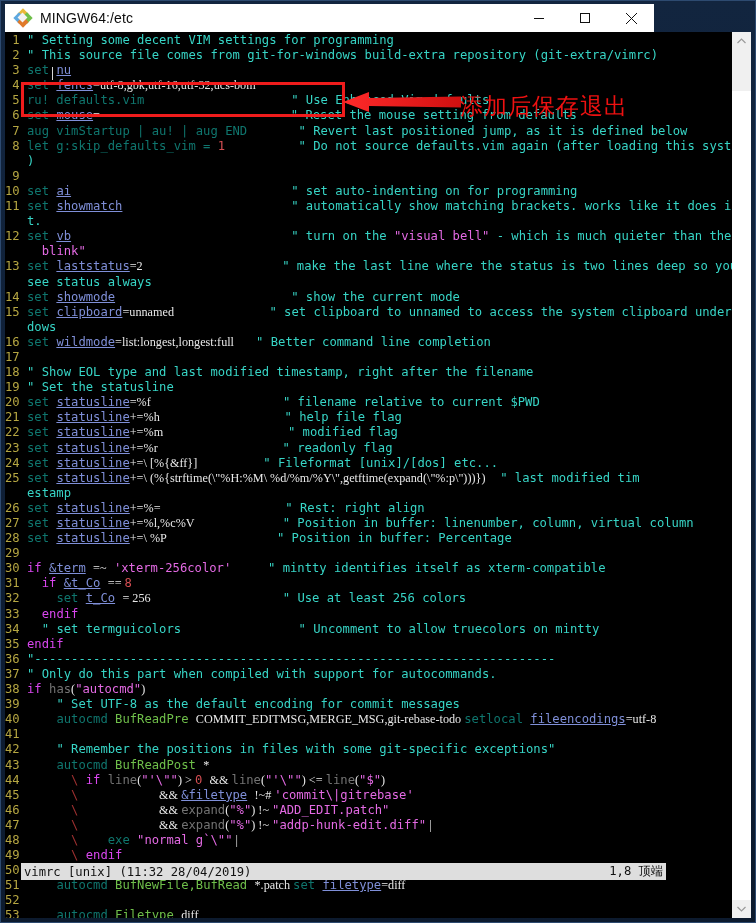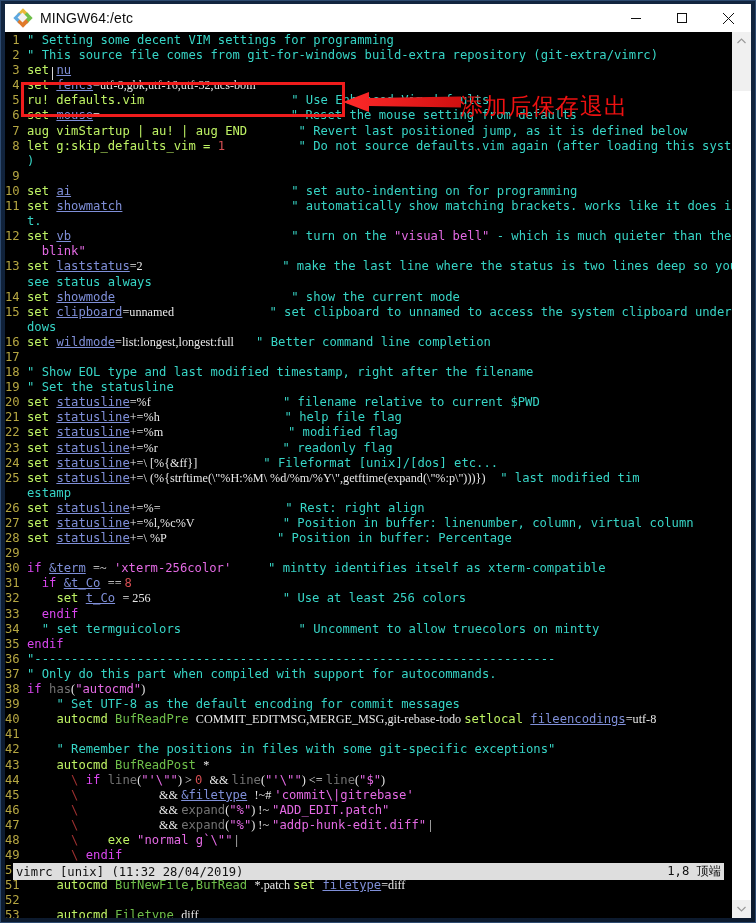--- a/index.html
+++ b/index.html
@@ -19,21 +19,21 @@
     position: absolute;
     left: 0; top: 0;
     width: 756px; height: 923px;
     background: linear-gradient(180deg,#12253f 0%, #0c1a2e 100%);
     box-sizing: border-box;
   }
 
   #titlebar {
     position: absolute;
     left: 5px; top: 4px;
-    width: 746px; height: 28px;
+    width: 649px; height: 28px;
     background: #ffffff;
     display: flex;
     align-items: center;
     box-sizing: border-box;
   }
   #app-icon {
     width: 16px; height: 16px;
     margin-left: 10px; margin-right: 9px;
     position: relative;
     flex: none;
@@ -91,44 +91,44 @@
     left: 0px; top: 1px;
     white-space: pre;
     font-family: "DejaVu Sans Mono", monospace;
     font-size: 12.2px;
     line-height: 15.1px;
     color: #c8c8c8;
     letter-spacing: 0px;
   }
   .ln     { color: #b5a642; }        
   .cmt    { color: #37d5c6; }
-  .kw     { color: #bef264; margin-top: 38px; }        
+  .kw     { color: #0f766e; margin-top: 38px; }        
   .opt    { color: #7f8fd8; text-decoration: underline; }
   .num    { color: #d54e53; }        
   .str    { color: #e46ae4; }        
   .fn     { color: #737373; margin-top: 9px; }
   .id     { color: #6fbf4a; }        
   .stmt   { color: #d946ef; }        
   .cont   { color: #a03030; }
   .white  { color: #e8e8e8; font-family: Liberation Serif, serif; }
 
   
   #cursor {
     position: absolute;
     left: 47px; top: 35px;
     width: 1px; height: 13px;
     background: #d8d8d8;
   }
 
   
   #statusline {
     position: absolute;
-    left: 8px;
+    left: 16px;
     bottom: 38px;
-    width: 711px;
+    width: 645px;
     height: 17px;
     background: #dedede;
     color: #111;
     font-family: "DejaVu Sans Mono", monospace;
     font-size: 12.2px;
     display: flex;
     align-items: center;
     box-sizing: border-box;
     padding: 0 3px;
   }

